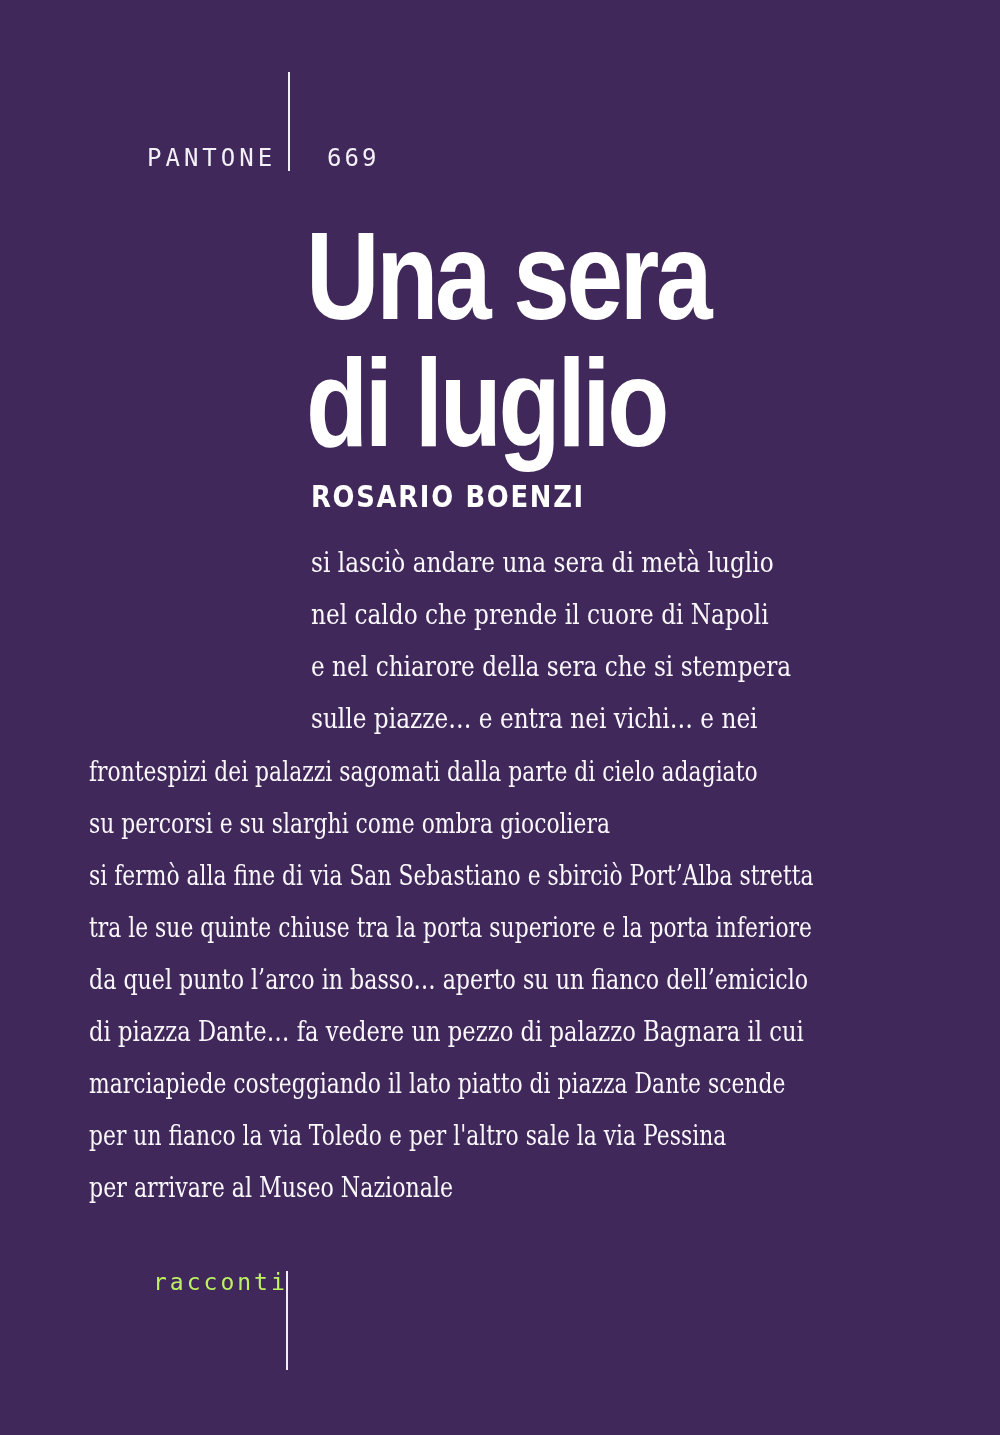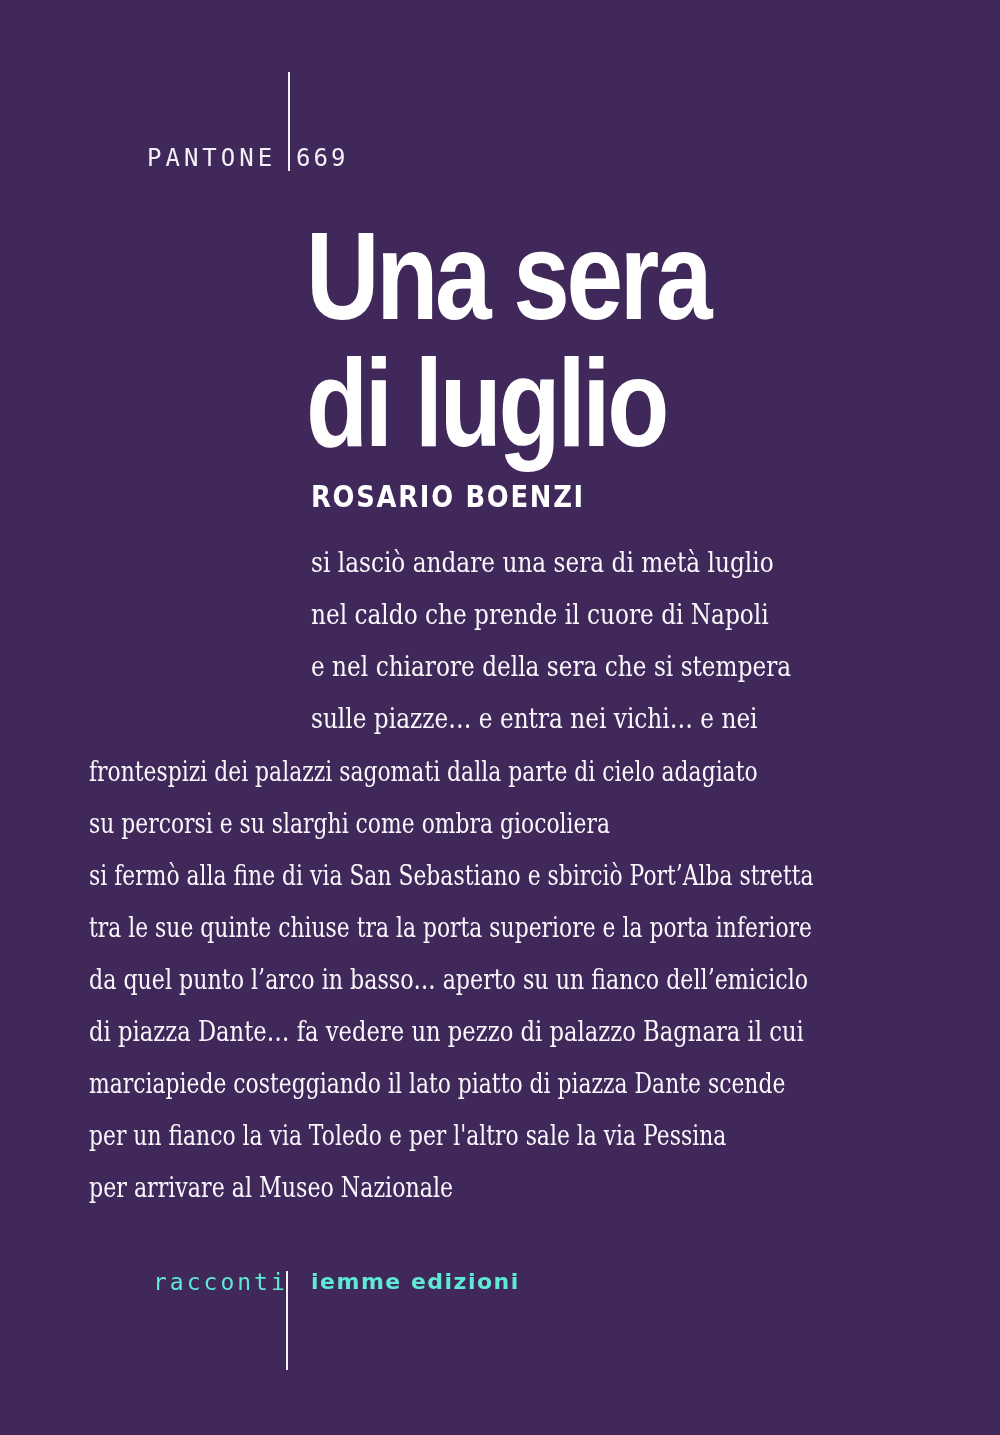--- a/index.html
+++ b/index.html
@@ -41,21 +41,21 @@
       font-size: 24px;
       letter-spacing: 4px;
       color: #f4f0f8;
       line-height: 30px;
     }
     .series-name {
       left: 123px;
       margin-left: 24px;
     }
     .series-code {
-      left: 296px;
+      left: 327px;
       letter-spacing: 3px;
     }
     .title {
       position: absolute;
       left: 306px;
       top: 213px;
       margin: 0;
       font-family: "Liberation Sans", sans-serif;
       font-weight: bold;
       font-size: 124px;
@@ -94,21 +94,21 @@
     .poem-line {
       position: absolute;
       white-space: nowrap;
       line-height: 36px;
       transform-origin: left top;
     }
     .footer-label {
       position: absolute;
       top: 1266px;
       line-height: 32px;
-      color: #5eead4;
+      color: #bef264;
       white-space: nowrap;
     }
     .footer-genre {
       left: 153px;
       font-family: "DejaVu Sans Mono", monospace;
       font-size: 23px;
       letter-spacing: 3px;
     }
     .footer-publisher {
       left: 311px;
@@ -145,15 +145,14 @@
     <div class="poem-line" style="left:89px; top:910px; transform:scaleX(0.81);">tra le sue quinte chiuse tra la porta superiore e la porta inferiore</div>
     <div class="poem-line" style="left:89px; top:962px; transform:scaleX(0.82);">da quel punto l’arco in basso… aperto su un fianco dell’emiciclo</div>
     <div class="poem-line" style="left:89px; top:1014px; transform:scaleX(0.84);">di piazza Dante… fa vedere un pezzo di palazzo Bagnara il cui</div>
     <div class="poem-line" style="left:89px; top:1066px; transform:scaleX(0.81);">marciapiede costeggiando il lato piatto di piazza Dante scende</div>
     <div class="poem-line" style="left:89px; top:1118px; transform:scaleX(0.81);">per un fianco la via Toledo e per l'altro sale la via Pessina</div>
     <div class="poem-line" style="left:89px; top:1170px; transform:scaleX(0.82);">per arrivare al Museo Nazionale</div>
   </div>
 
   <div class="divider divider-bottom"></div>
   <div class="footer-label footer-genre">racconti</div>
-  <div class="footer-label footer-publisher">iemme edizioni</div>
 
 </div>
 
 </body></html>

